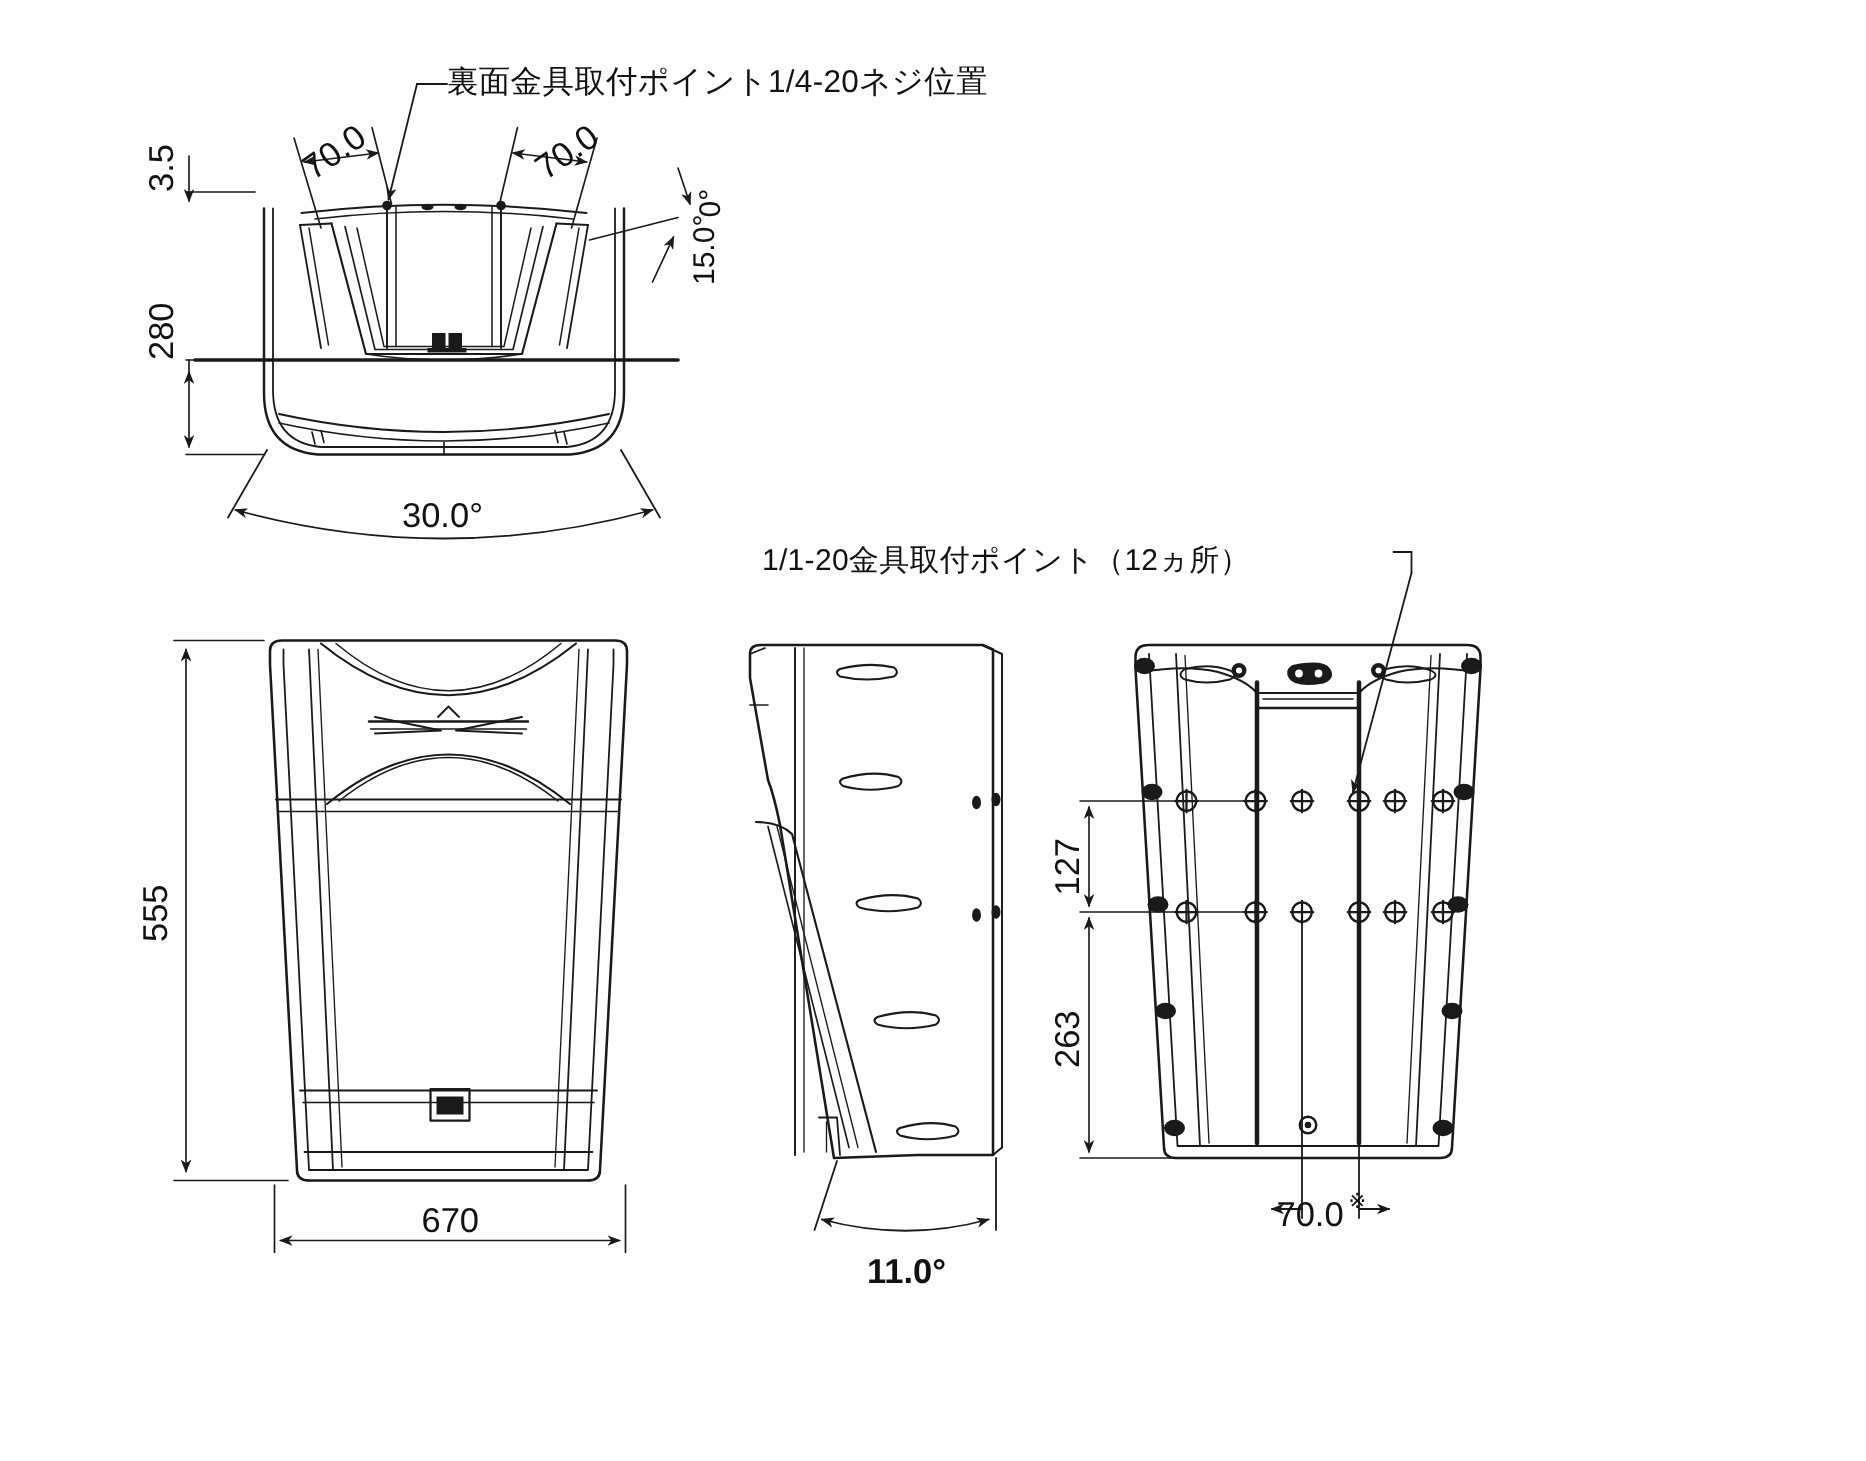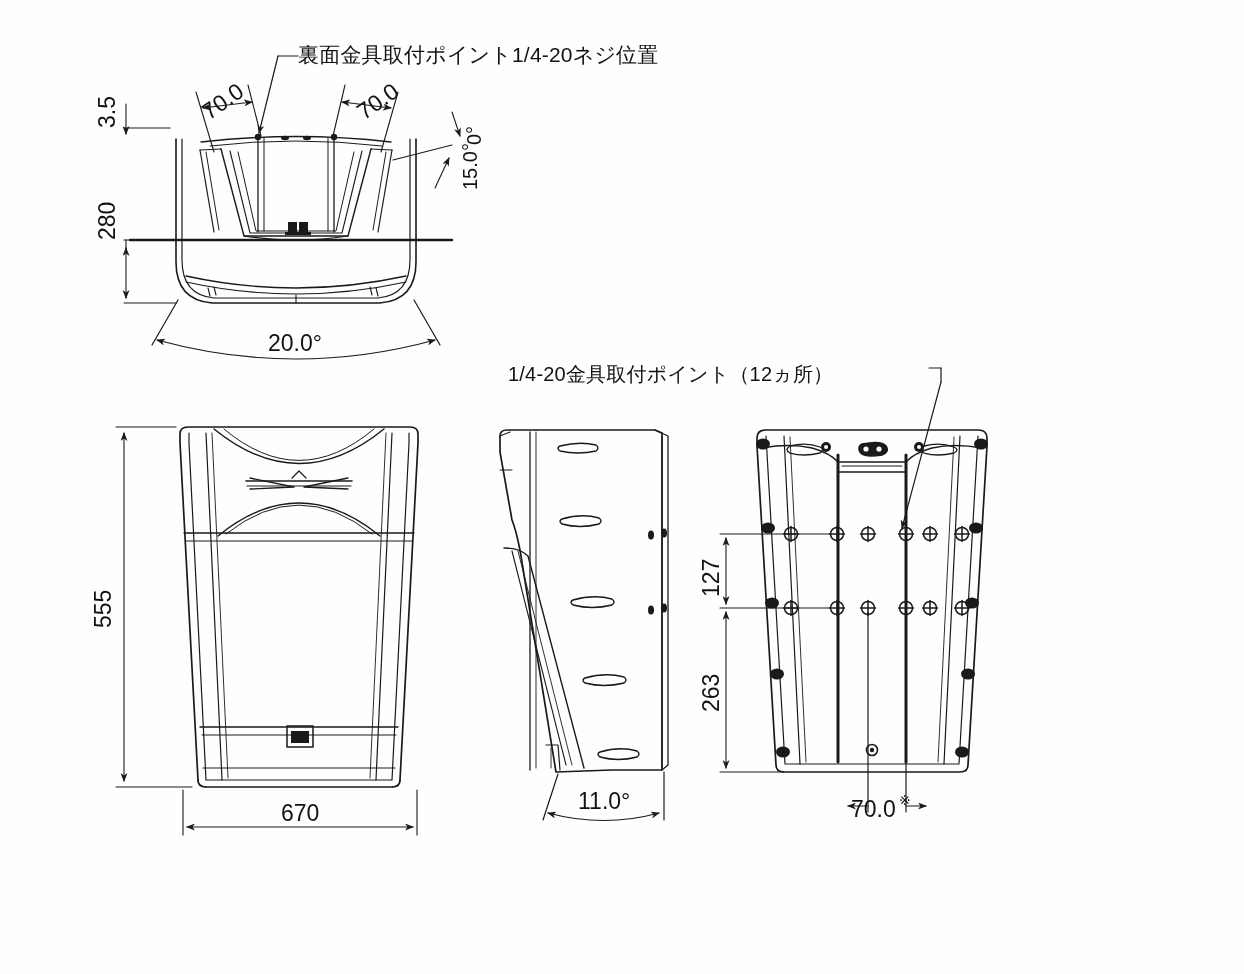--- a/index.html
+++ b/index.html
@@ -380,42 +380,42 @@
       <g stroke-width="1.2">
         <line x1="929" y1="368" x2="941" y2="368"></line>
         <line x1="941" y1="368" x2="941" y2="382"></line>
         <line x1="941" y1="382" x2="902" y2="528" marker-end="url(#arrEndSm)"></line>
       </g>
     </g>
   </svg>
 
   <div class="lbl note-title" style="left:298px; top:44px;">裏面金具取付ポイント1/4-20ネジ位置</div>
 
-  <div class="lbl note-sub" style="left:508px; top:364px;">1/4-20金具取付ポイント（12ヵ所）</div>
+  <div class="lbl note-sub" style="left:508px; top:364px;">1/1-20金具取付ポイント（12ヵ所）</div>
 
 
   <div class="lbl dim rot90" style="left:96px; top:128px;">3.5</div>
 
   <div class="lbl dim rot90" style="left:96px; top:240px;">280</div>
 
   <div class="lbl dim rot-ang" style="left:198px; top:105px;">70.0</div>
 
   <div class="lbl dim rot-ang" style="left:353px; top:105px;">70.0</div>
 
   <div class="lbl dim-sm rot90" style="left:464px; top:145px;">0°</div>
 
   <div class="lbl dim-sm rot90" style="left:460px; top:190px;">15.0°</div>
 
-  <div class="lbl dim" style="left:268px; top:332px;">20.0°</div>
+  <div class="lbl dim" style="left:268px; top:332px;">30.0°</div>
 
   <div class="lbl dim rot90" style="left:92px; top:628px;">555</div>
 
   <div class="lbl dim" style="left:281px; top:802px;">670</div>
 
-  <div class="lbl dim" style="left:578px; top:790px;">11.0°</div>
+  <div class="lbl dim" style="left:578px; top:836px;font-weight:bold;">11.0°</div>
 
   <div class="lbl dim rot90" style="left:700px; top:597px;">127</div>
 
   <div class="lbl dim rot90" style="left:700px; top:712px;">263</div>
 
   <div class="lbl dim" style="left:851px; top:798px;">70.0</div>
 
   <div class="lbl" style="left:899px; top:793px; font-size:14px;">※</div>
 
 </div>

